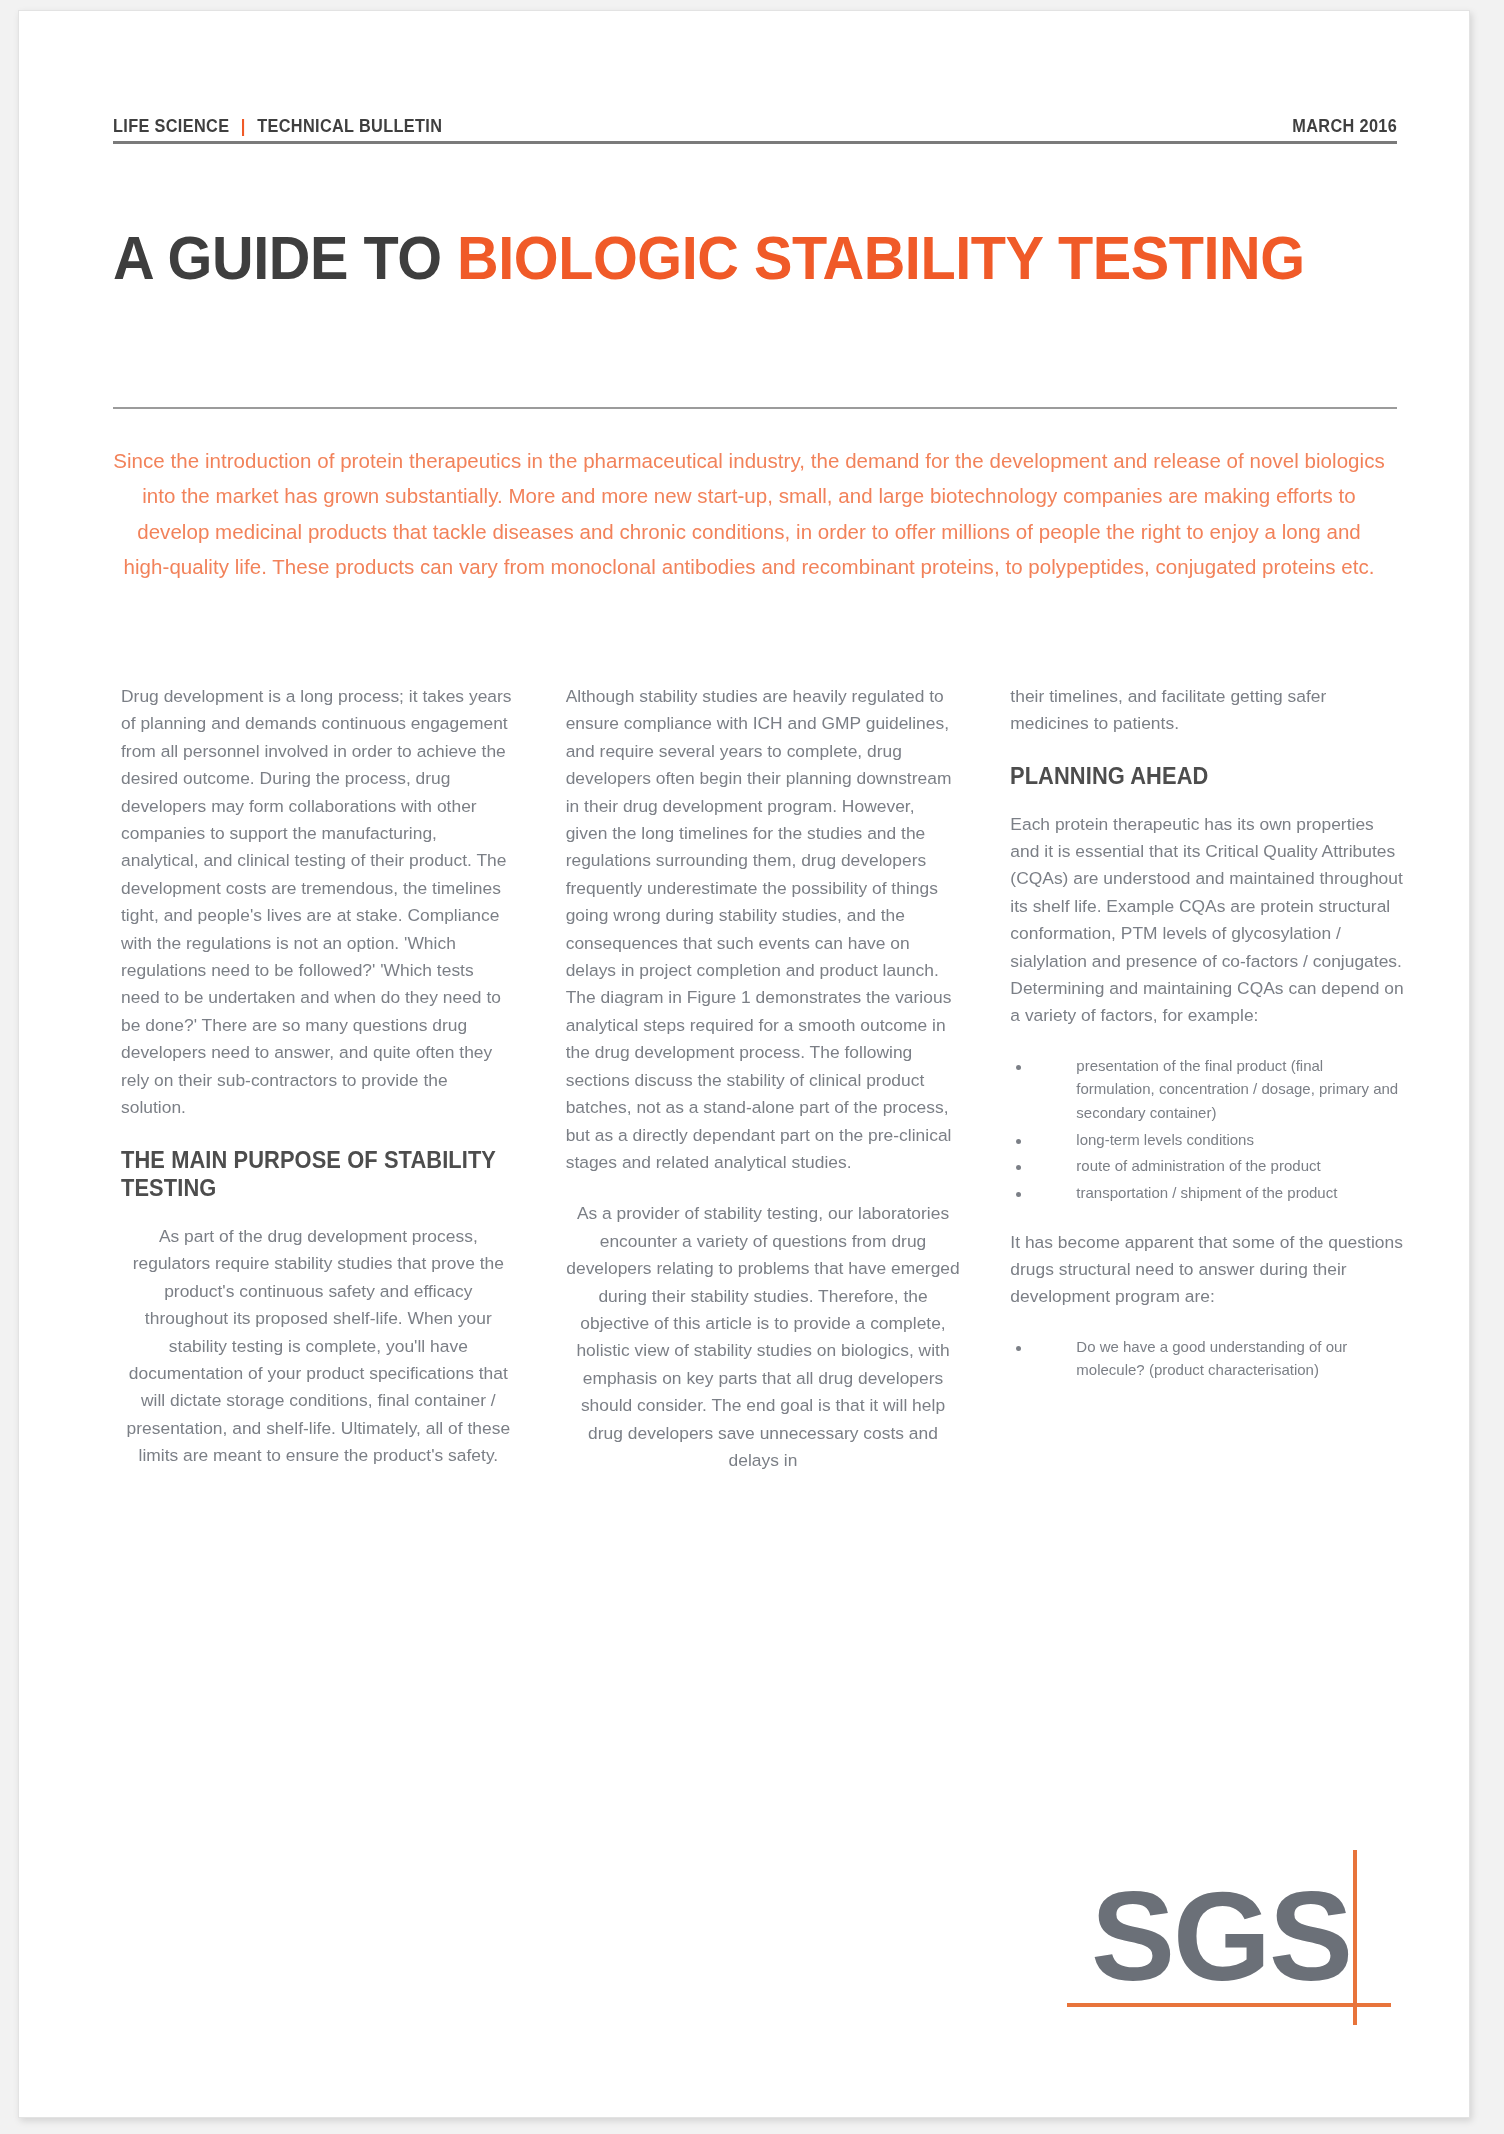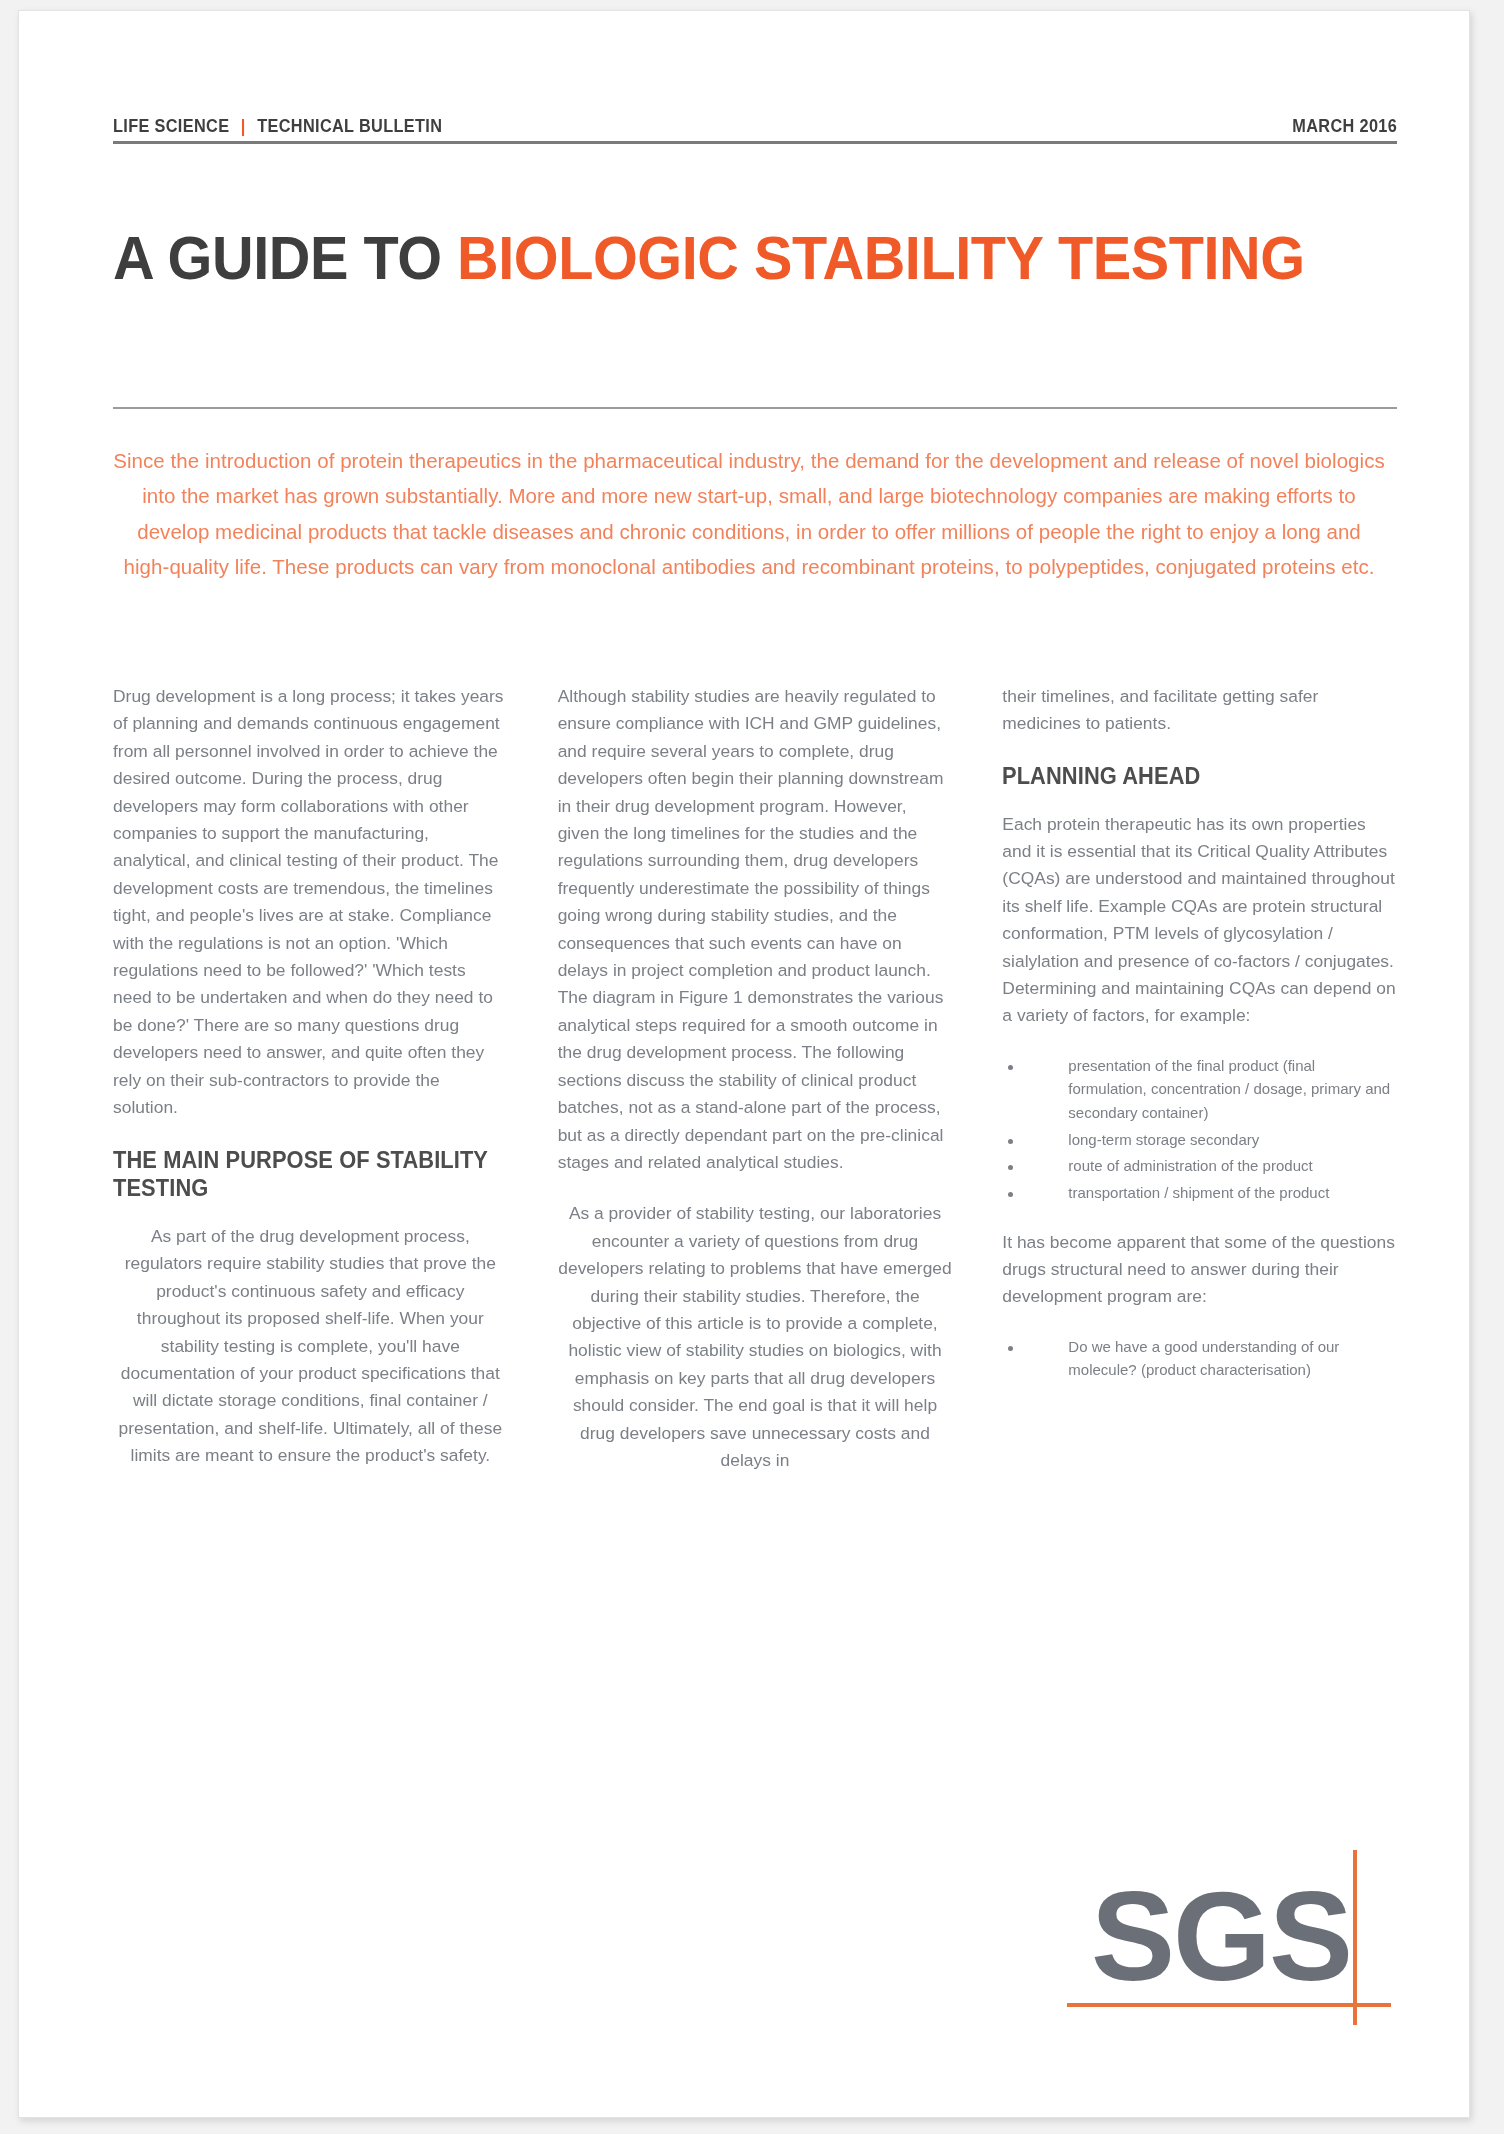--- a/index.html
+++ b/index.html
@@ -111,21 +111,21 @@
     line-height: 1.72;
     color: #f2825a;
     letter-spacing: 0.05px;
     text-align: center;
   }
 
   
   .columns {
     position: absolute;
     top: 672px;
-    left: 0;
+    left: 8px;
     width: 1284px;
     display: flex;
     gap: 0;
   }
   .col {
     width: 395px;
     margin-right: 50px;
   }
   .col:last-child { margin-right: 0; }
 
@@ -245,21 +245,21 @@
         <p>Although stability studies are heavily regulated to ensure compliance with ICH and GMP guidelines, and require several years to complete, drug developers often begin their planning downstream in their drug development program. However, given the long timelines for the studies and the regulations surrounding them, drug developers frequently underestimate the possibility of things going wrong during stability studies, and the consequences that such events can have on delays in project completion and product launch. The diagram in Figure 1 demonstrates the various analytical steps required for a smooth outcome in the drug development process. The following sections discuss the stability of clinical product batches, not as a stand-alone part of the process, but as a directly dependant part on the pre-clinical stages and related analytical studies.</p>
         <p>As a provider of stability testing, our laboratories encounter a variety of questions from drug developers relating to problems that have emerged during their stability studies. Therefore, the objective of this article is to provide a complete, holistic view of stability studies on biologics, with emphasis on key parts that all drug developers should consider. The end goal is that it will help drug developers save unnecessary costs and delays in</p>
       </div>
 
       <div class="col">
         <p>their timelines, and facilitate getting safer medicines to patients.</p>
         <h2 class="section">PLANNING AHEAD</h2>
         <p>Each protein therapeutic has its own properties and it is essential that its Critical Quality Attributes (CQAs) are understood and maintained throughout its shelf life. Example CQAs are protein structural conformation, PTM levels of glycosylation / sialylation and presence of co-factors / conjugates. Determining and maintaining CQAs can depend on a variety of factors, for example:</p>
         <ul class="bullets">
           <li>presentation of the final product (final formulation, concentration / dosage, primary and secondary container)</li>
-          <li>long-term storage secondary</li>
+          <li>long-term levels conditions</li>
           <li>route of administration of the product</li>
           <li>transportation / shipment of the product</li>
         </ul>
         <p>It has become apparent that some of the questions drugs structural need to answer during their development program are:</p>
         <ul class="bullets">
           <li>Do we have a good understanding of our molecule? (product characterisation)</li>
         </ul>
       </div>
 
     </div>

